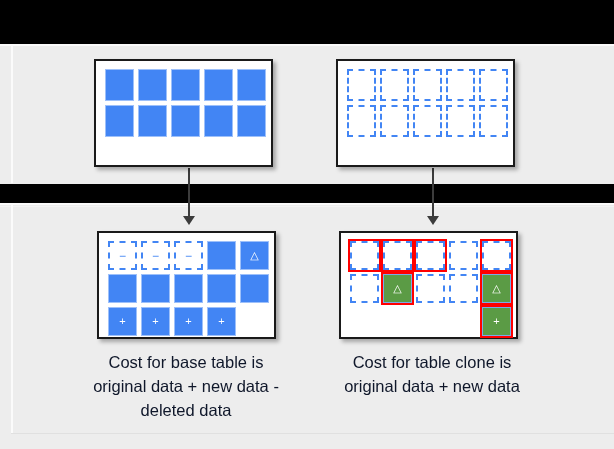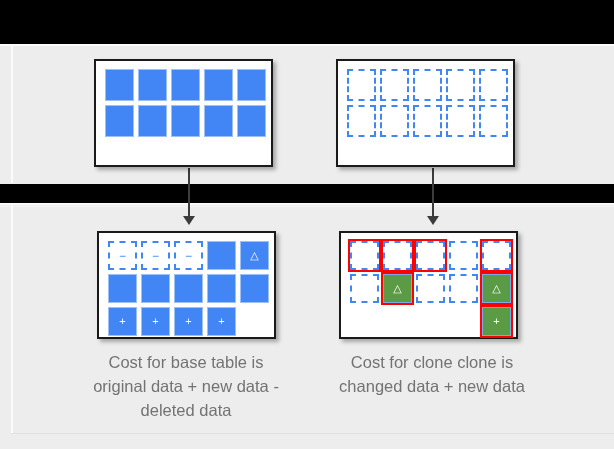--- a/index.html
+++ b/index.html
@@ -51,21 +51,21 @@
   .cell.dashed{background:#fff;border:2px dashed #4285f4;color:#4285f4;}
   .cell.empty{background:transparent;border:none;}
   .cell.redbox{outline:2px solid #ff0000;outline-offset:0px;}
 
   .glyph{pointer-events:none;font-size:11px;}
   .glyph.minus{color:#4285f4;font-size:12px;}
 
   
   .caption{
     position:absolute;text-align:center;
-    font-size:16.5px;line-height:24px;color:#737373;
+    font-size:16.5px;line-height:24px;color:#0f172a;
     font-family:"Liberation Sans", sans-serif;
   }
 </style>
 </head>
 <body>
 
 <div id="stage">
 
   <div class="bar" id="bar-top"></div>
   <div class="bar" id="bar-mid"></div>
@@ -170,15 +170,15 @@
         <div class="cell empty"></div>
         <div class="cell empty"></div>
         <div class="cell green redbox">
           <span class="glyph">+</span>
         </div>
       </div>
   </div>
 
   <div class="caption" style="left:82px;top:350px;width:208px;">Cost for base table is original data + new data - deleted data</div>
 
-  <div class="caption" style="left:328px;top:350px;width:208px;">Cost for clone clone is changed data + new data</div>
+  <div class="caption" style="left:328px;top:350px;width:208px;">Cost for table clone is original data + new data</div>
 
 </div>
 
 </body></html>

